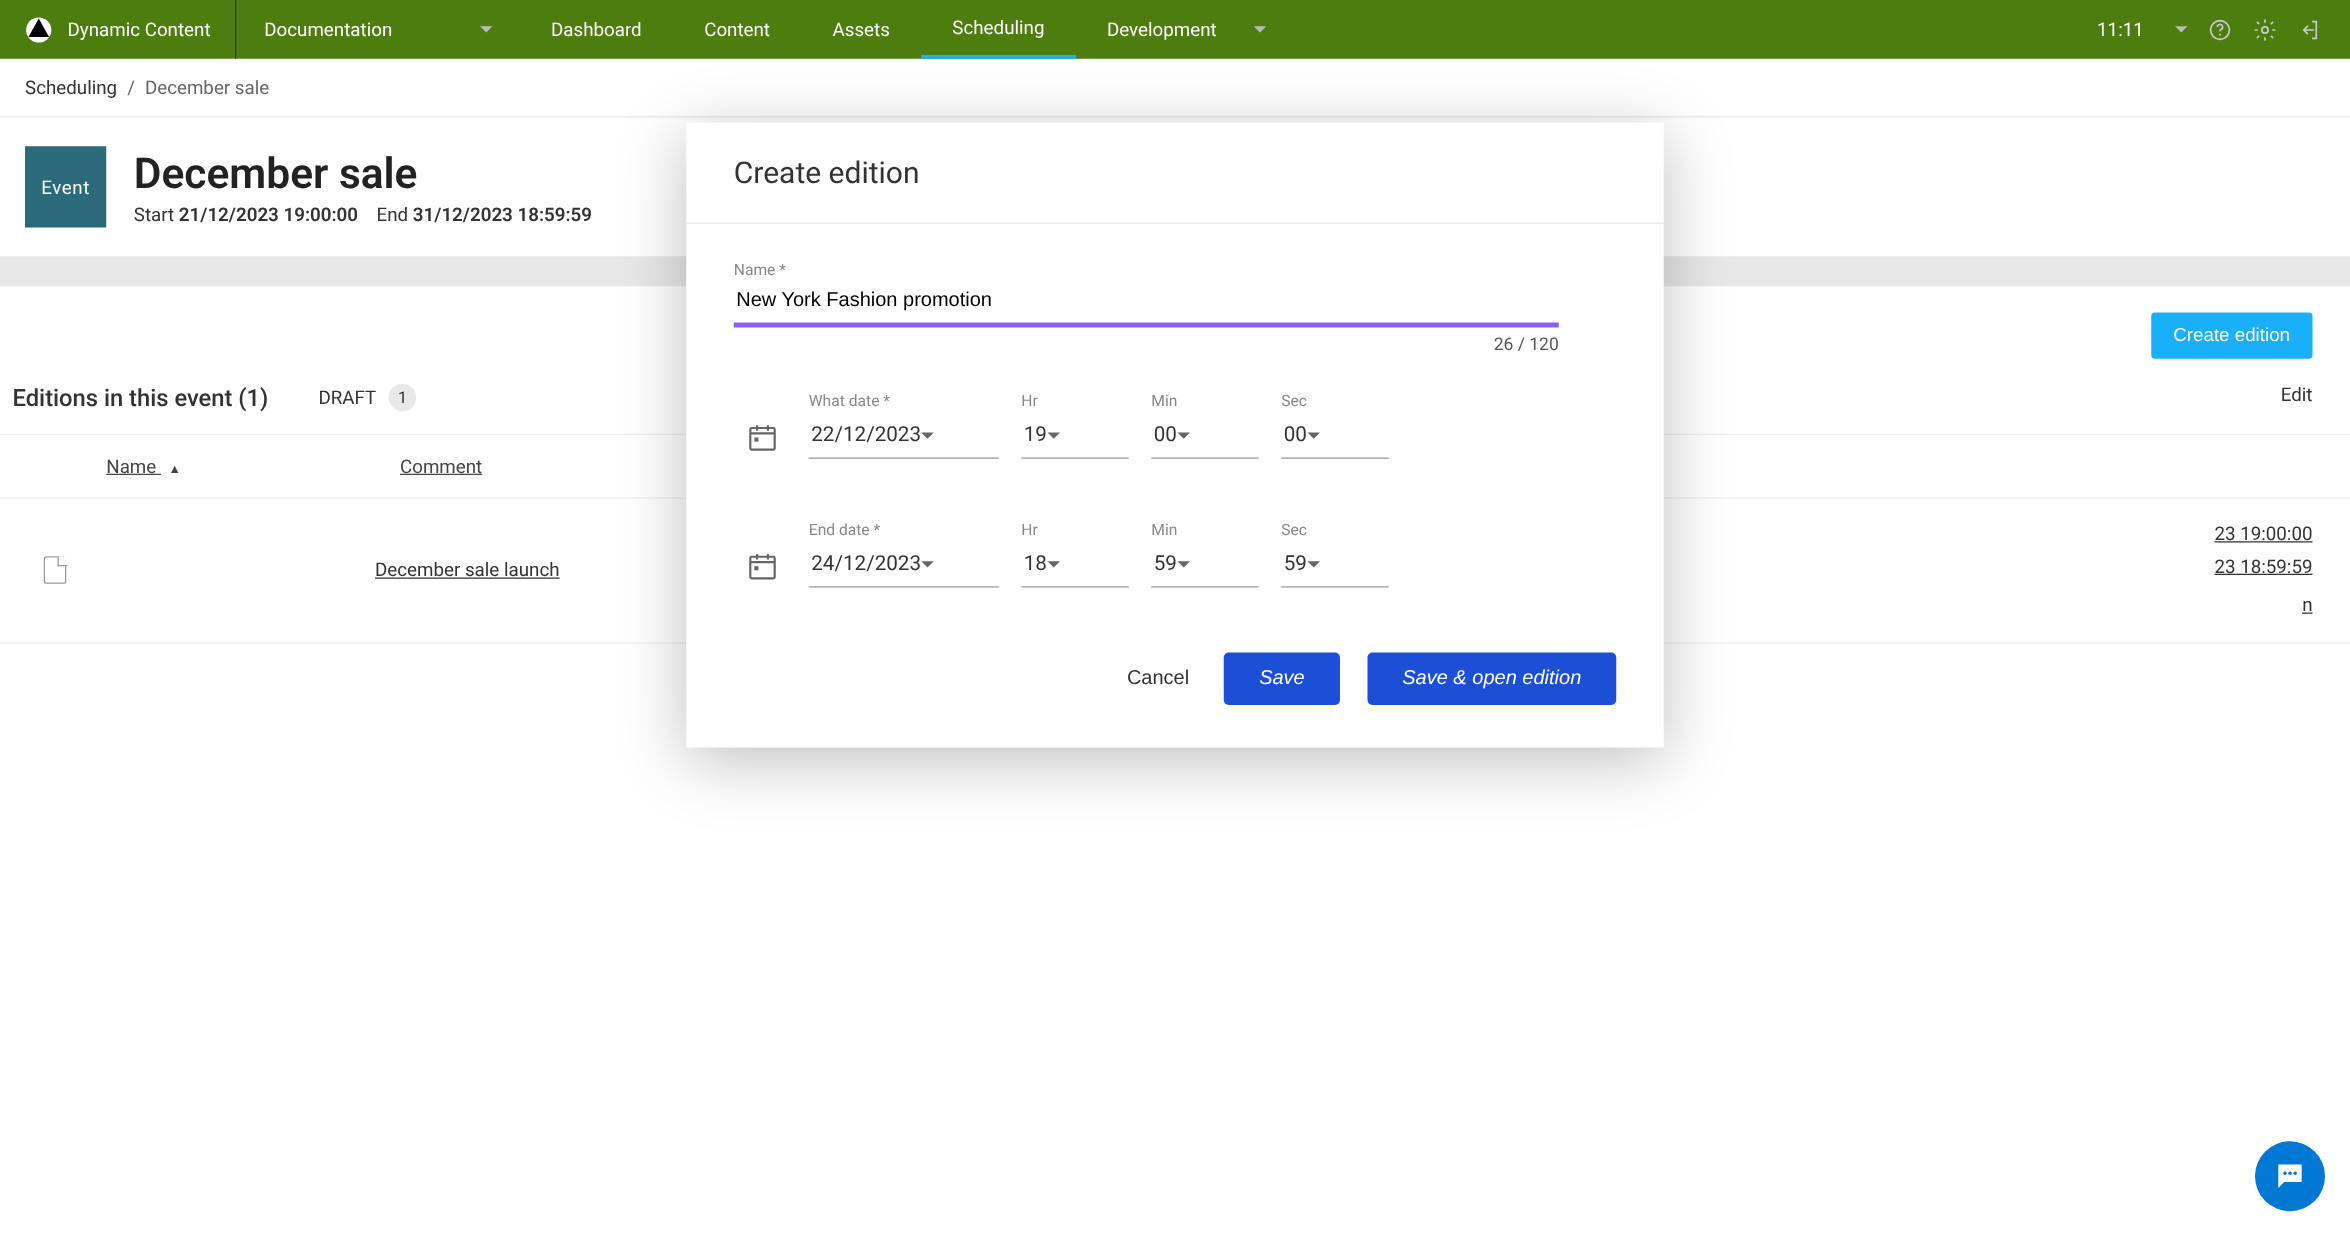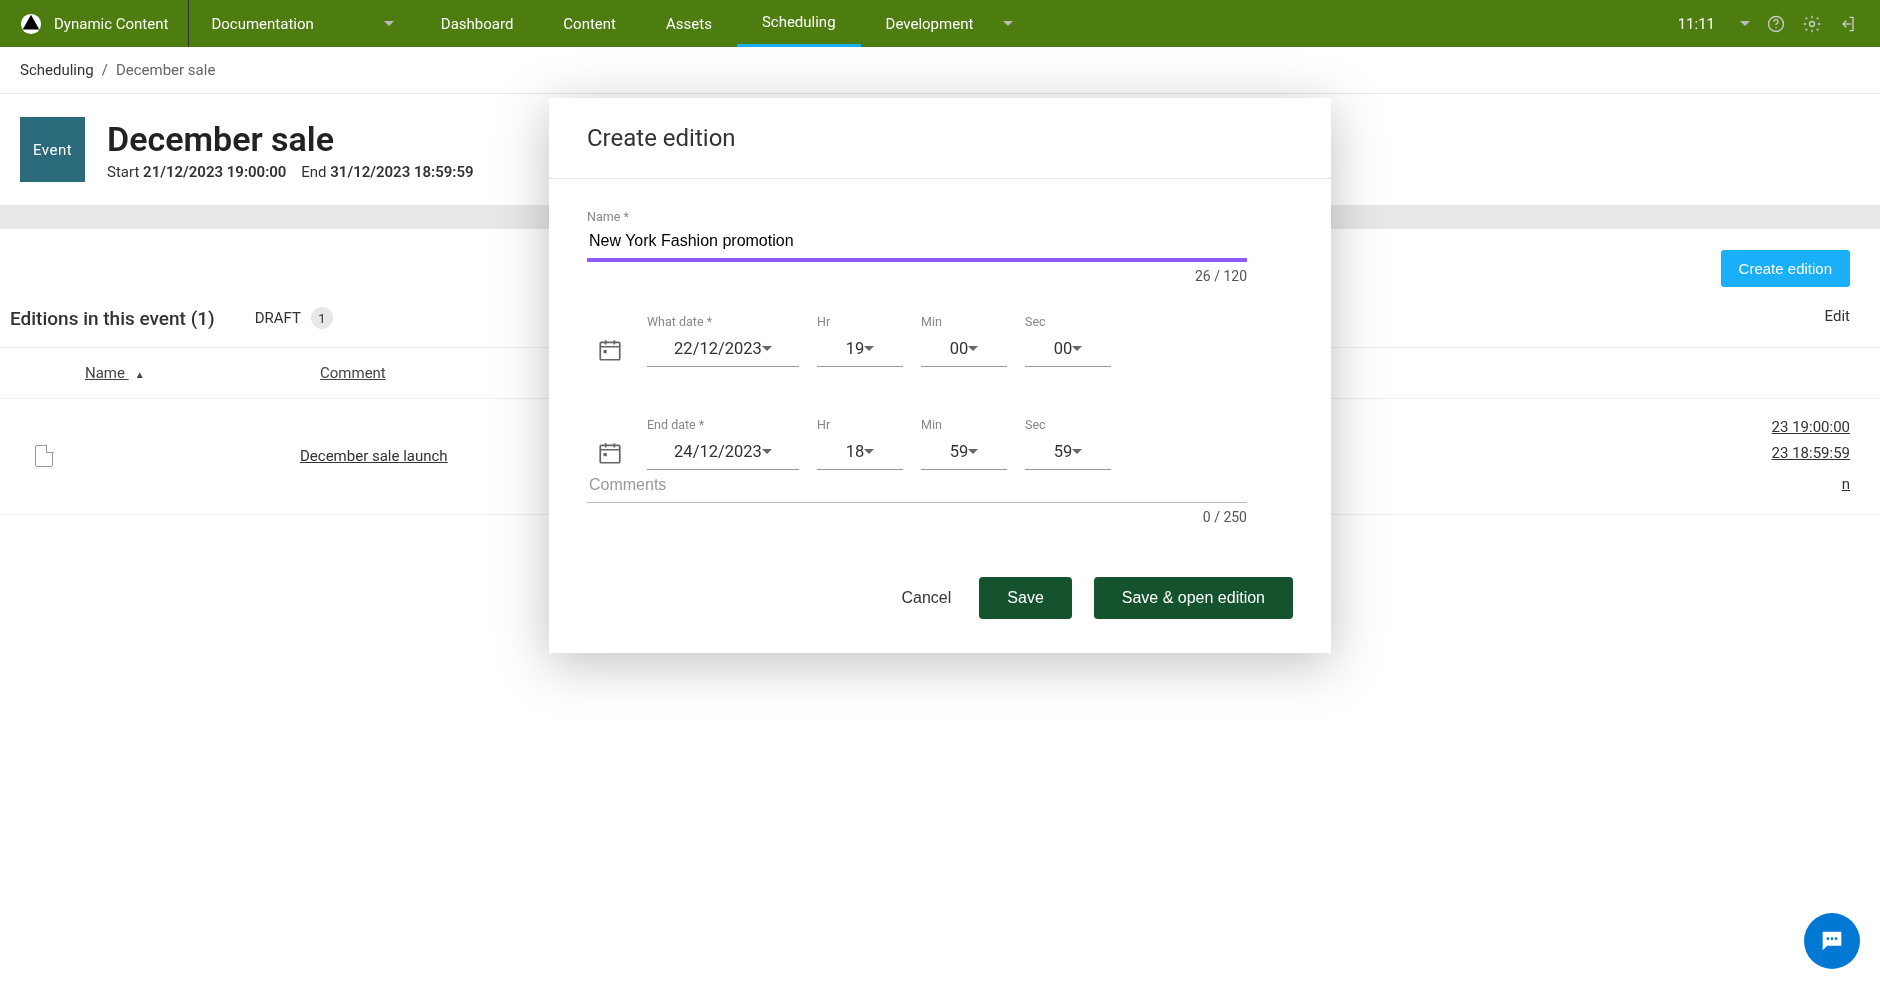--- a/index.html
+++ b/index.html
@@ -64,34 +64,34 @@
     .modal-body { padding: 30px 38px 24px; }
     .field { margin-bottom: 30px; }
     .float-label { font-size: 12.5px; color: #888; margin-bottom: 2px; display: block; }
     .text-input { width: 660px; padding: 6px 2px 8px; font-size: 16px; border: none; border-bottom: 4px solid #8b5cf6; outline: none; }
     .counter { text-align: right; width: 660px; font-size: 14px; color: #555; margin-top: 6px; }
     
     .dt-row { display: flex; align-items: flex-end; gap: 18px; margin-left: 60px; }
     .dt-row .cal-icon { position: absolute; left: -50px; bottom: 4px; }
     .dt-block { position: relative; }
     .dt-block .float-label { margin-bottom: 4px; }
-    .sel-input { display: flex; align-items: center; justify-content: center; border-bottom: 1px solid #999; padding: 6px 2px 8px; font-size: 16.5px; cursor: pointer; }
+    .sel-input { display: flex; align-items: center; justify-content: flex-start; border-bottom: 1px solid #999; padding: 6px 2px 8px; font-size: 16.5px; cursor: pointer; }
     .sel-input.date { width: 152px; }
     .sel-input.small { width: 86px; }
     
     .checkbox-row { display: flex; align-items: center; gap: 12px; font-size: 15px; color: #333; margin: 56px 0 50px 0; }
     .checkbox-row .cb { width: 17px; height: 17px; border: 1.5px solid #666; }
     .checkbox-row a { color: #039be5; text-decoration: none; margin-left: 6px; }
 
     .comments-input { width: 660px; padding: 6px 2px 8px; font-size: 16px; border: none; border-bottom: 1px solid #bbb; outline: none; color: #333;}
     .comments-input::placeholder { color: #999; }
 
     .modal-foot { padding: 28px 38px 34px; display: flex; justify-content: flex-end; gap: 22px; align-items: center; }
     .btn-text { background: none; border: none; font-size: 16px; color: #333; cursor: pointer; padding: 10px 6px;}
-    .btn-pill { background: #14532d; color: #fff; border: none; padding: 12px 28px; font-size: 16px; border-radius: 4px; cursor: pointer; }
+    .btn-pill { background: #1d4ed8; color: #fff; border: none; padding: 12px 28px; font-size: 16px; border-radius: 4px; cursor: pointer; font-style: italic; }
 
     
     .chat-fab { position: absolute; right: 20px; bottom: 20px; width: 56px; height: 56px; border-radius: 28px; background: #0078d4; display: flex; align-items: center; justify-content: center; cursor: pointer; }
 
     svg { display: block; }
   </style>
 </head>
 <body>
 
 <div class="topbar">
@@ -298,24 +298,20 @@
         <div class="dt-block">
           <label class="float-label">Sec</label>
           <div class="sel-input small">
             <span>59</span>
             <span class="chev dark"></span>
           </div>
         </div>
       </div>
 
 
-      <div class="field" style="margin-bottom:0;">
-        <input class="comments-input" placeholder="Comments" style="">
-        <div class="counter">0 / 250</div>
-      </div>
 
     </div>
 
     <div class="modal-foot">
       <button class="btn-text">Cancel</button>
       <button class="btn-pill">Save</button>
       <button class="btn-pill">Save &amp; open edition</button>
     </div>
   </div>
 </div>

